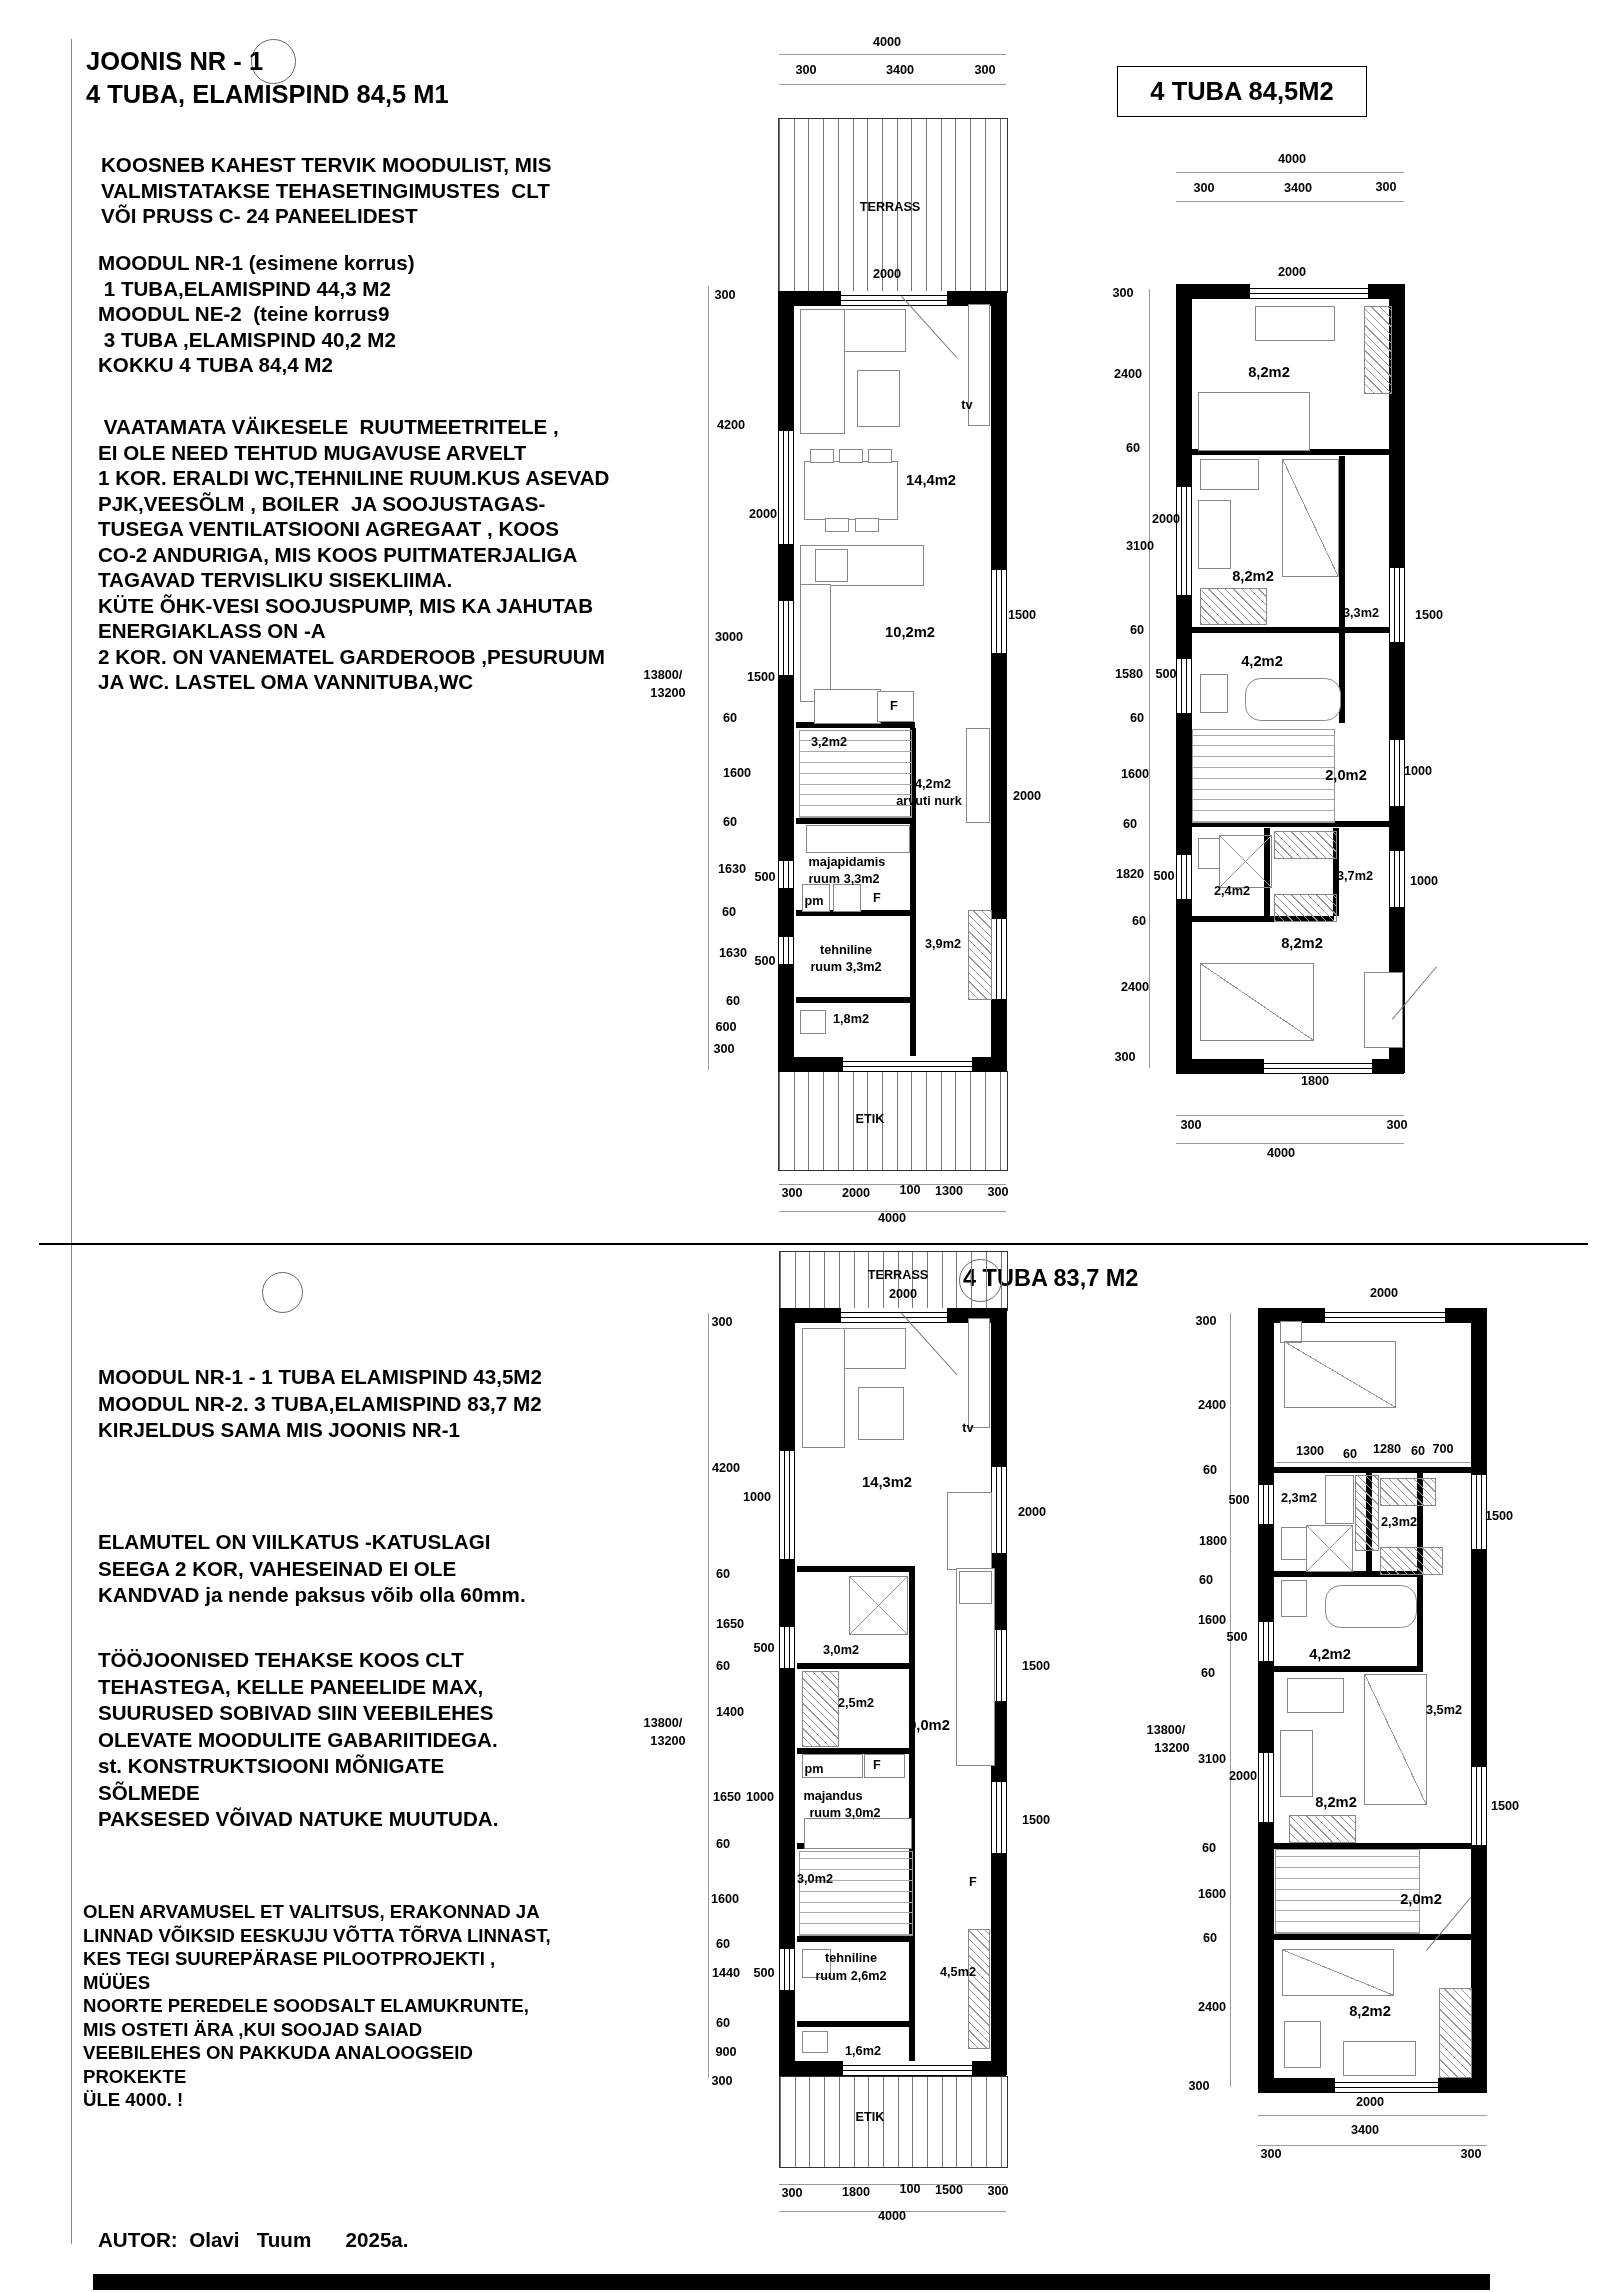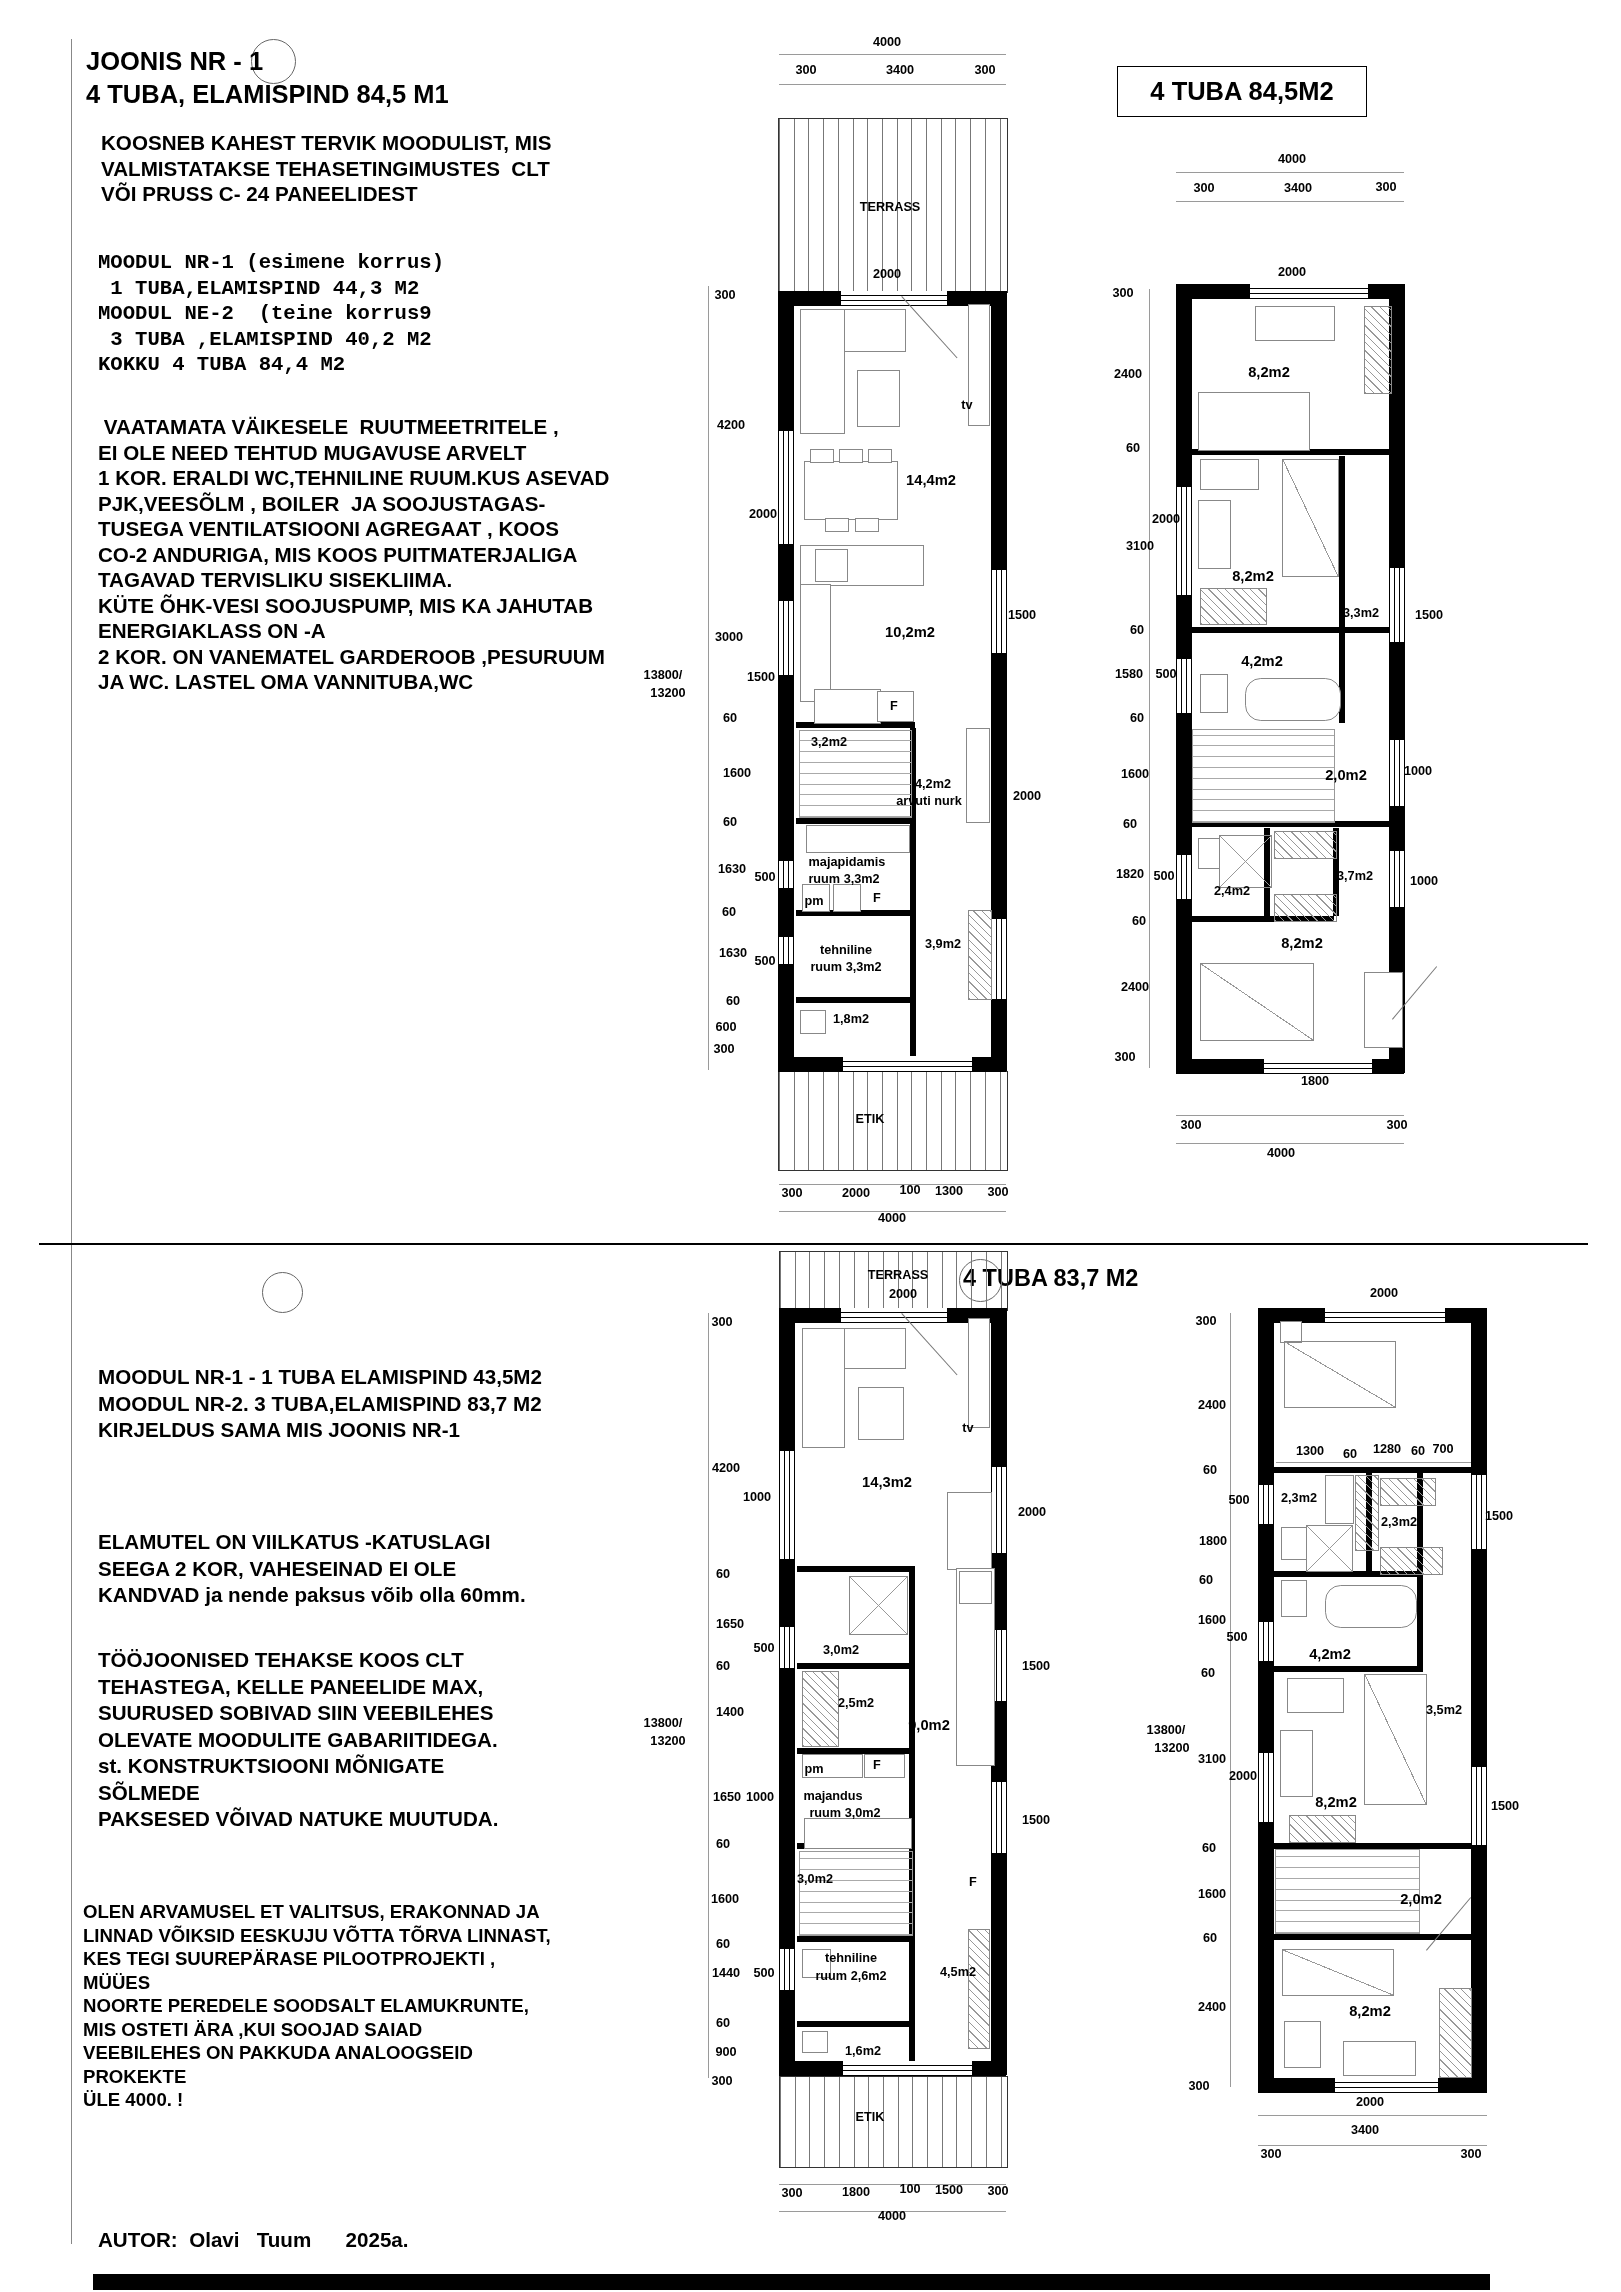--- a/index.html
+++ b/index.html
@@ -39,24 +39,24 @@
     <span>4 TUBA 84,5M2</span>
   </div>
 <div class="pline" style="left: 71px; top: 39px; width: 1px; height: 2205px; background: rgb(136, 136, 136);"></div>
     <div class="pline" style="left: 39px; top: 1243px; width: 1549px; height: 2px; background: rgb(0, 0, 0);"></div>
     <div class="pline" style="left: 93px; top: 2274px; width: 1397px; height: 15.7px; background: rgb(0, 0, 0);"></div>
     <div class="circ" style="left: 251px; top: 39px; width: 43px; height: 43px;"></div>
     <div class="circ" style="left: 262px; top: 1272px; width: 39px; height: 39px;"></div>
     <div class="circ" style="left: 959px; top: 1259px; width: 41px; height: 41px;"></div>
     <div class="tblock" style="left: 86px; top: 45px; font-size: 25.5px; line-height: 33px;">JOONIS NR - 1
 4 TUBA, ELAMISPIND 84,5 M1</div>
-    <div class="tblock" style="left: 101px; top: 130px; font-size: 20.6px; line-height: 25.5px;">KOOSNEB KAHEST TERVIK MOODULIST, MIS
+    <div class="tblock" style="left: 101px; top: 152px; font-size: 20.6px; line-height: 25.5px;">KOOSNEB KAHEST TERVIK MOODULIST, MIS
 VALMISTATAKSE TEHASETINGIMUSTES  CLT
 VÕI PRUSS C- 24 PANEELIDEST</div>
-    <div class="tblock" style="left: 98px; top: 250px; font-size: 20.6px; line-height: 25.5px; font-family: Liberation Mono, monospace;">MOODUL NR-1 (esimene korrus)
+    <div class="tblock" style="left: 98px; top: 250px; font-size: 20.6px; line-height: 25.5px;">MOODUL NR-1 (esimene korrus)
  1 TUBA,ELAMISPIND 44,3 M2
 MOODUL NE-2  (teine korrus9
  3 TUBA ,ELAMISPIND 40,2 M2
 KOKKU 4 TUBA 84,4 M2</div>
     <div class="tblock" style="left: 98px; top: 414px; font-size: 20.6px; line-height: 25.5px;"> VAATAMATA VÄIKESELE  RUUTMEETRITELE ,
 EI OLE NEED TEHTUD MUGAVUSE ARVELT
 1 KOR. ERALDI WC,TEHNILINE RUUM.KUS ASEVAD
 PJK,VEESÕLM , BOILER  JA SOOJUSTAGAS-
 TUSEGA VENTILATSIOONI AGREGAAT , KOOS
 CO-2 ANDURIGA, MIS KOOS PUITMATERJALIGA

